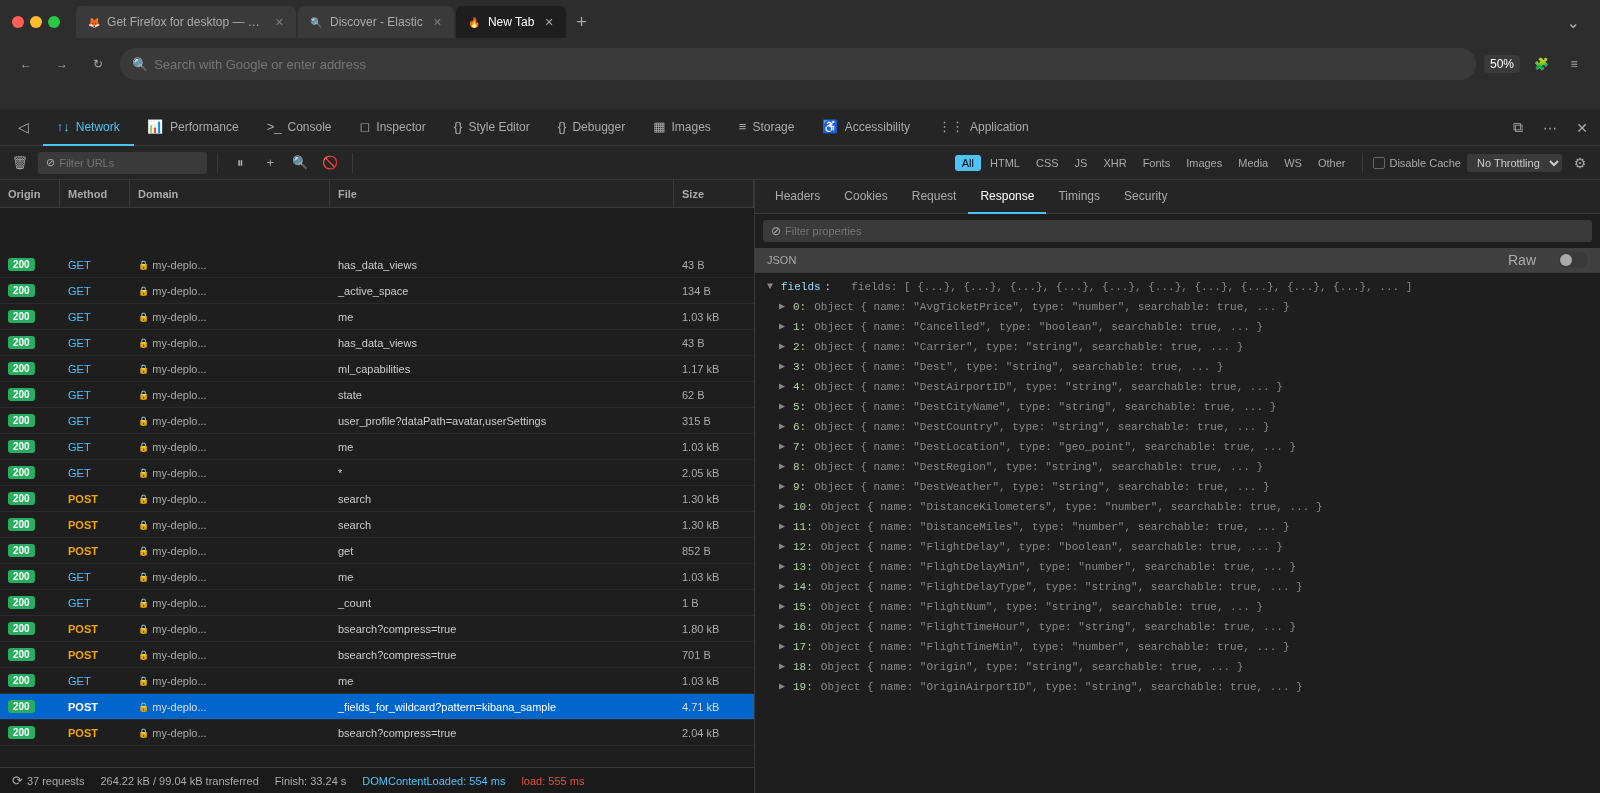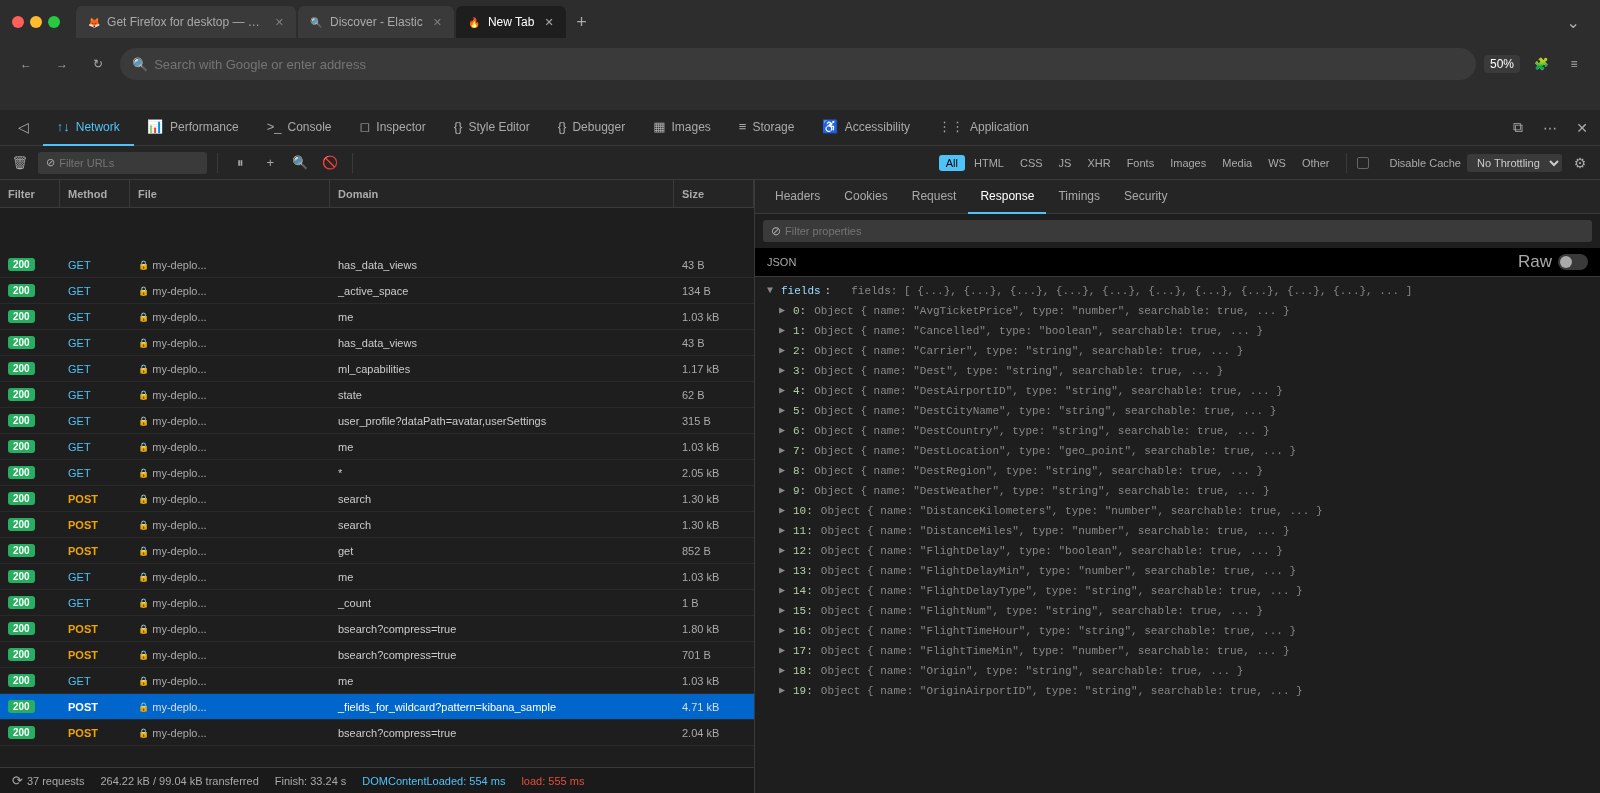--- a/index.html
+++ b/index.html
@@ -38,21 +38,21 @@
 
     
     .network-toolbar { display: flex; align-items: center; background: #252526; border-bottom: 1px solid #3a3a3a; height: 34px; padding: 0 8px; gap: 6px; }
     .toolbar-btn { width: 24px; height: 24px; display: flex; align-items: center; justify-content: center; color: #aaa; cursor: pointer; border-radius: 3px; font-size: 13px; }
     .filter-input { display: flex; align-items: center; background: #3a3a3a; border-radius: 3px; padding: 2px 8px; gap: 4px; height: 22px; }
     .filter-input input { background: transparent; border: none; outline: none; color: #ccc; font-size: 11px; width: 140px; }
     .toolbar-sep { width: 1px; height: 20px; background: #3a3a3a; margin: 0 4px; }
     .filter-types { display: flex; align-items: center; gap: 2px; margin-left: auto; }
     .filter-type { padding: 2px 7px; border-radius: 3px; cursor: pointer; color: #aaa; font-size: 11px; }
     .filter-type.active { background: #4fc3f7; color: #000; }
-    .disable-cache { display: flex; align-items: flex-end; gap: 20px; color: #aaa; font-size: 11px; cursor: pointer; }
+    .disable-cache { display: flex; align-items: flex-end; gap: 4px; color: #aaa; font-size: 11px; cursor: pointer; }
     .checkbox { width: 12px; height: 12px; border: 1px solid #666; border-radius: 2px; display: flex; align-items: center; justify-content: center; }
     .throttle-select { background: #3a3a3a; border: none; color: #ccc; font-size: 11px; padding: 2px 6px; border-radius: 3px; cursor: pointer; }
     .gear-btn { width: 24px; height: 24px; display: flex; align-items: center; justify-content: center; color: #aaa; cursor: pointer; font-size: 14px; }
 
     
     .main-content { display: flex; flex: 1; overflow: hidden; }
 
     
     .network-list { width: 755px; display: flex; flex-direction: column; border-right: 1px solid #3a3a3a; }
     .table-header { display: grid; grid-template-columns: 60px 70px 200px 1fr 80px; background: #252526; border-bottom: 1px solid #3a3a3a; height: 28px; }
@@ -77,22 +77,22 @@
     .status-bar { background: #1a1a1a; border-top: 1px solid #3a3a3a; height: 26px; display: flex; align-items: center; padding: 0 12px; gap: 16px; color: #aaa; font-size: 11px; }
     .status-item { display: flex; align-items: center; gap: 4px; }
 
     
     .response-panel { flex: 1; display: flex; flex-direction: column; overflow: hidden; }
     .response-tabs { display: flex; align-items: center; background: #252526; border-bottom: 1px solid #3a3a3a; height: 34px; padding: 0 8px; }
     .response-tab { padding: 0 12px; height: 34px; display: flex; align-items: center; font-size: 12px; color: #aaa; cursor: pointer; border-bottom: 2px solid transparent; }
     .response-tab.active { color: #fff; border-bottom: 2px solid #4fc3f7; }
     .response-filter { display: flex; align-items: center; background: #3a3a3a; border-radius: 3px; padding: 2px 8px; gap: 4px; height: 22px; margin: 6px 8px; }
     .response-filter input { background: transparent; border: none; outline: none; color: #ccc; font-size: 11px; width: 180px; }
-    .json-label { padding: 4px 12px; font-size: 11px; color: #aaa; background: #000000; border-bottom: 1px solid #3a3a3a; display: flex; align-items: center; justify-content: space-between; }
-    .raw-toggle { display: flex; align-items: center; gap: 6px; font-size: 17px; color: #aaa; }
+    .json-label { padding: 4px 12px; font-size: 11px; color: #aaa; background: #404040; border-bottom: 1px solid #3a3a3a; display: flex; align-items: center; justify-content: space-between; }
+    .raw-toggle { display: flex; align-items: flex-start; gap: 22px; font-size: 14px; color: #aaa; }
     .toggle-track { width: 30px; height: 16px; background: #3a3a3a; border-radius: 8px; position: relative; cursor: pointer; }
     .toggle-thumb { width: 12px; height: 12px; background: #aaa; border-radius: 50%; position: absolute; top: 2px; left: 2px; }
     .json-body { flex: 1; overflow-y: auto; padding: 4px 0; font-size: 11px; font-family: 'Courier New', monospace; background: #1e1e1e; }
     .json-line { padding: 1px 12px; line-height: 18px; display: flex; align-items: center; gap: 4px; }
     .expand-arrow { color: #888; cursor: pointer; font-size: 10px; width: 10px; }
     .key-color { color: #9cdcfe; }
     .number-color { color: #b5cea8; }
     .punct-color { color: #ccc; }
     .summary-color { color: #888; }
     .indent-1 { padding-left: 24px; }
@@ -234,24 +234,24 @@
     <select class="throttle-select">
       <option>No Throttling</option>
     </select>
     <div class="gear-btn">⚙</div>
   </div>
 
   <div class="main-content">
 
     <div class="network-list">
       <div class="table-header">
-        <div class="th">Filter</div>
+        <div class="th">Origin</div>
         <div class="th">Method</div>
+        <div class="th">Domain</div>
         <div class="th">File</div>
-        <div class="th">Domain</div>
         <div class="th">Size</div>
       </div>
       <div class="table-body scrollbar-hide" id="table-body">
       <div class="table-row">
     <div class="td">
       <span class="status-badge">200</span>
     </div>
     <div class="td method-get">GET</div>
     <div class="td domain-cell">
       <span class="lock-icon">🔒</span>

